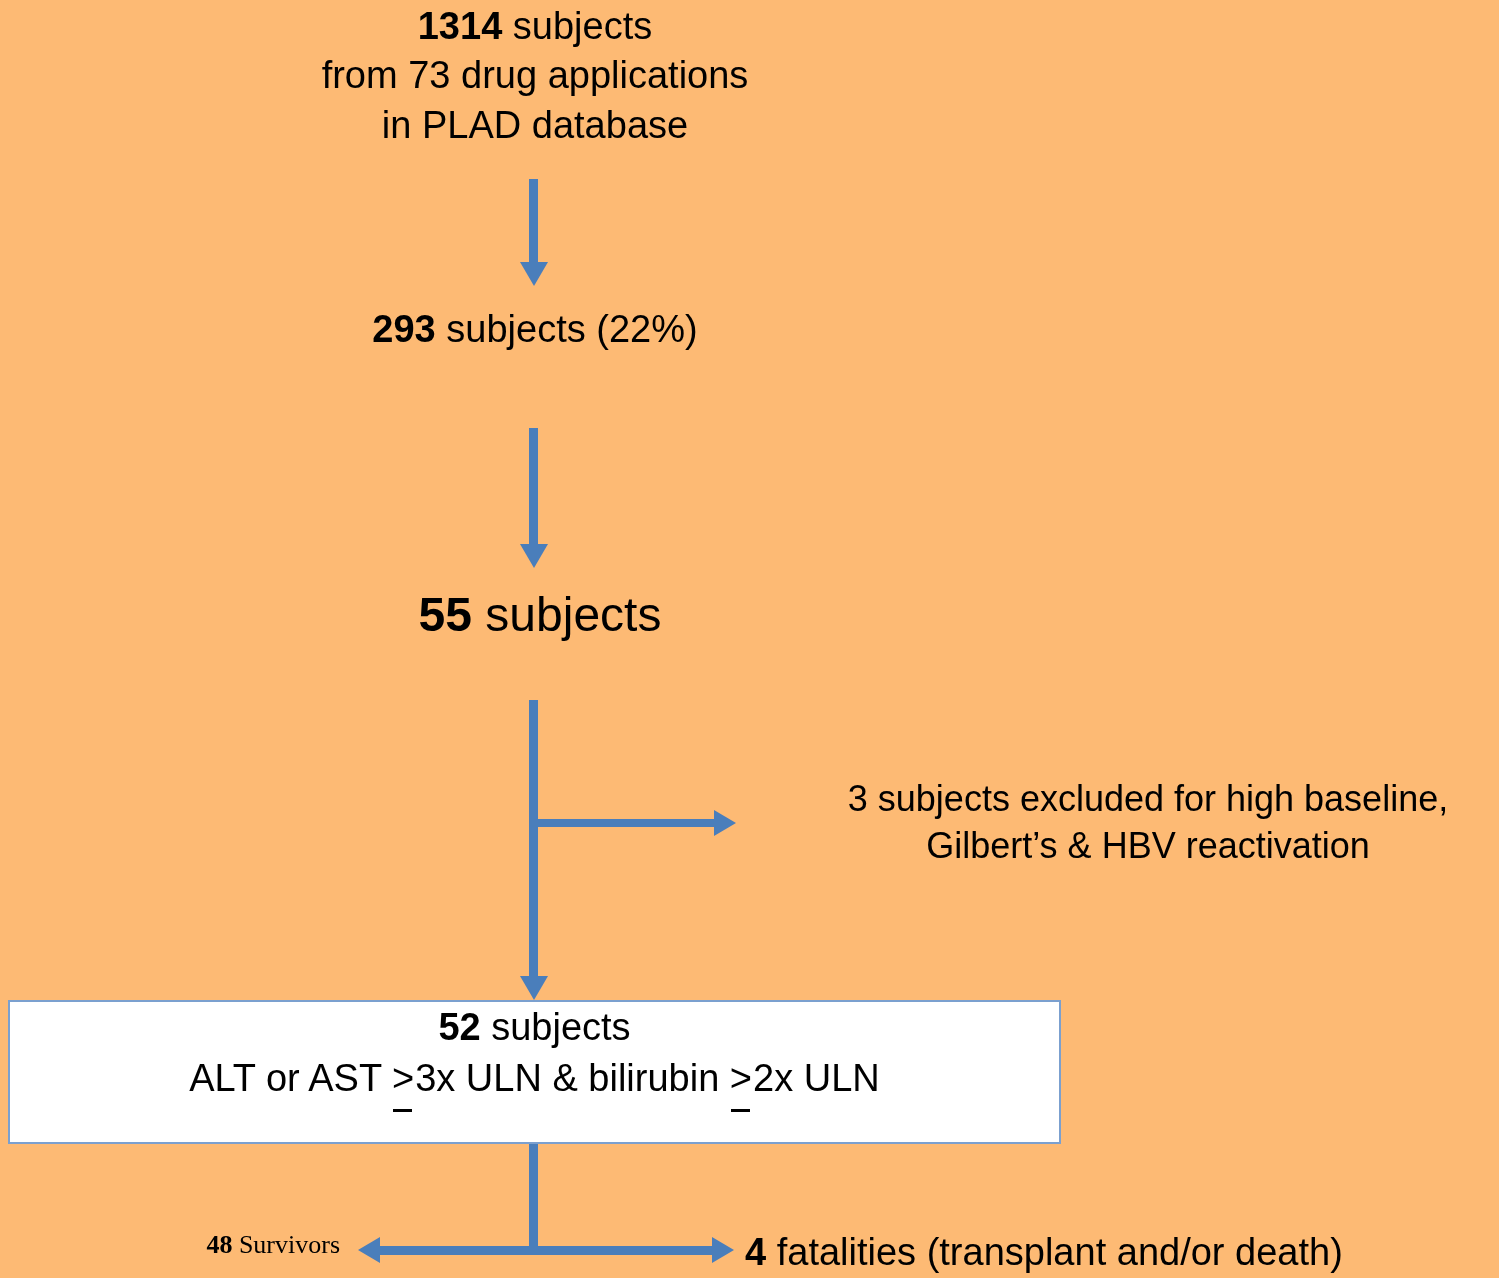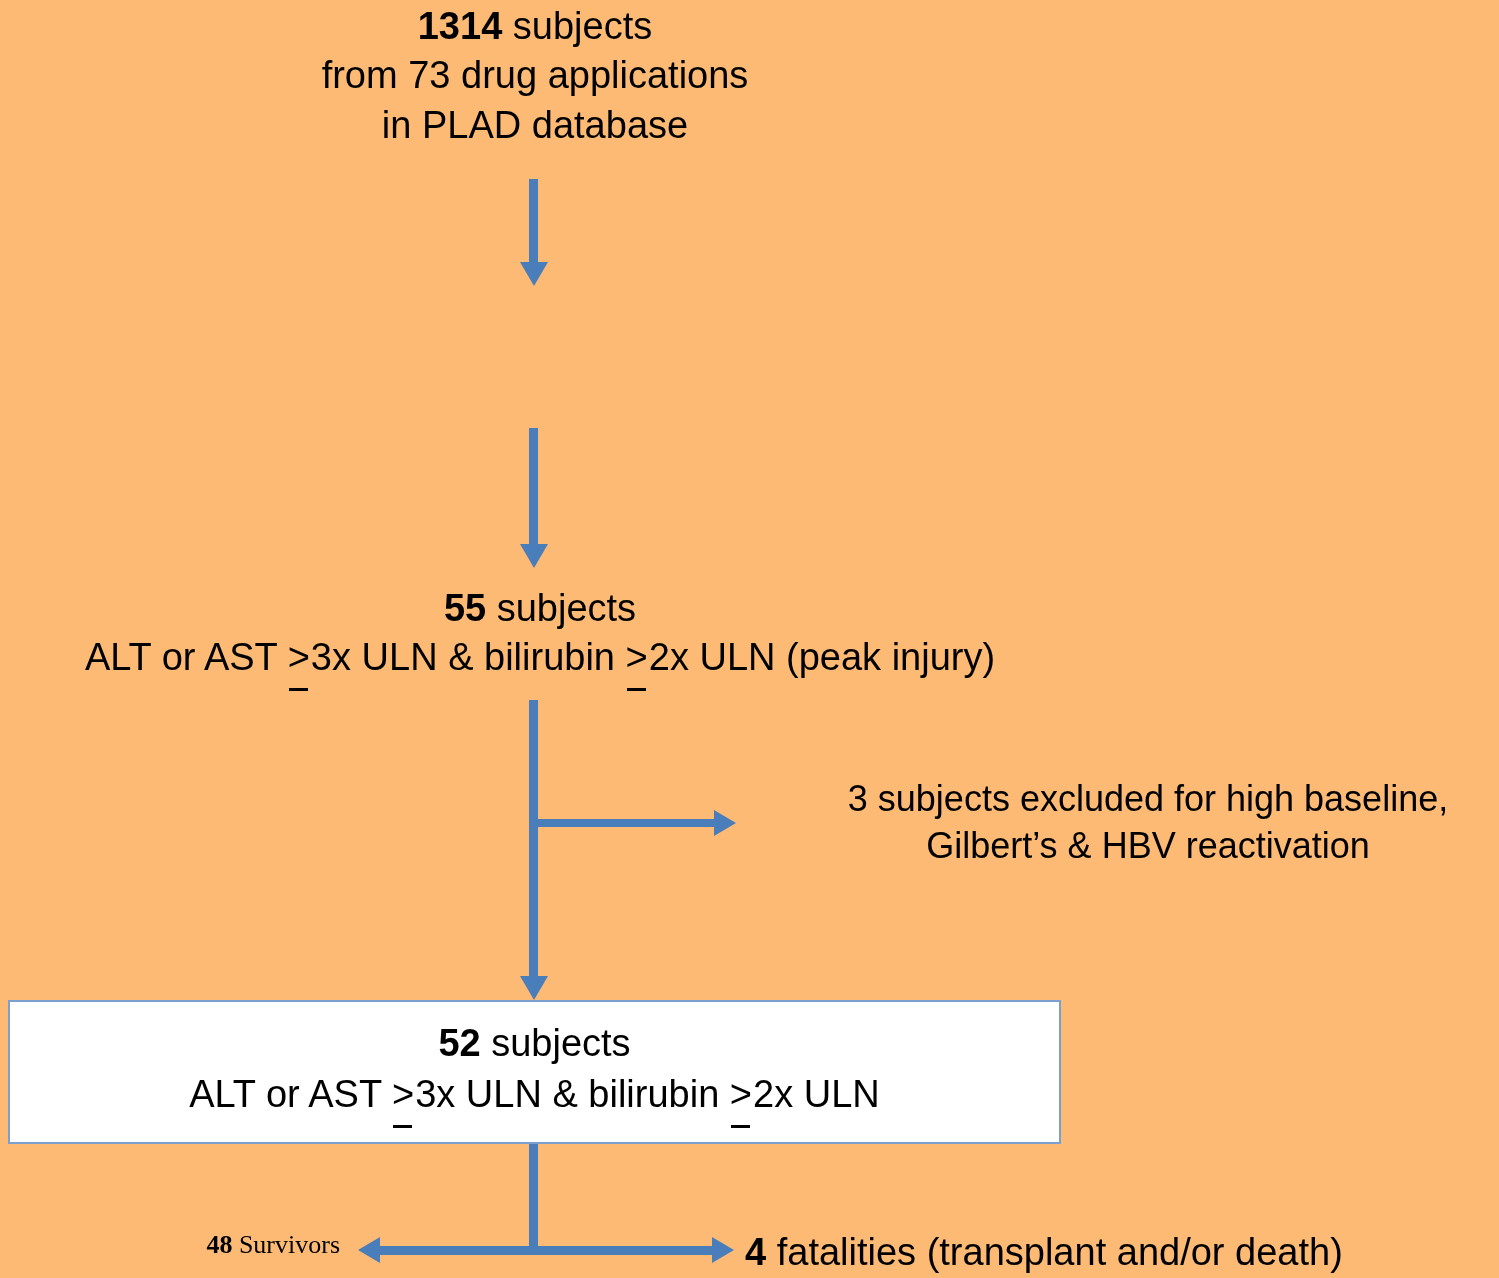--- a/index.html
+++ b/index.html
@@ -100,42 +100,42 @@
   <div class="node" style="left:0px; top:2px; width:1070px; font-size:38px;">
     <span class="line"><span class="num">1314</span><span> subjects</span></span>
     <span class="line">from 73 drug applications</span>
     <span class="line">in PLAD database</span>
   </div>
 
   <div class="vline" style="left:529px; top:179px; width:9px; height:85px;"></div>
   <div class="arrow-down" style="left:520px; top:262px;"></div>
 
   <div class="node" style="left:0px; top:305px; width:1070px; font-size:38px;">
+    <span class="line"><span class="num">293</span><span> subjects (22%)</span></span>
   </div>
 
   <div class="vline" style="left:529px; top:428px; width:9px; height:118px;"></div>
   <div class="arrow-down" style="left:520px; top:544px;"></div>
 
-  <div class="node" style="left:0px; top:584px; width:1080px; font-size:38px;">
+  <div class="node" style="left:0px; top:584px; width:1080px; font-size:48px;">
     <span class="line"><span class="num">55</span><span> subjects</span></span>
-    <span class="line"><span>ALT or AST </span><span class="ge">&gt;</span><span>3x ULN &amp; bilirubin </span><span class="ge">&gt;</span><span>2x ULN (peak injury)</span></span>
   </div>
 
   <div class="vline" style="left:529px; top:700px; width:9px; height:278px;"></div>
   <div class="arrow-down" style="left:520px; top:976px;"></div>
 
   <div class="hline" style="left:533px; top:819px; height:8px; width:184px;"></div>
   <div class="arrow-right" style="left:714px; top:810px;"></div>
 
   <div class="node" style="left:750px; top:776px; width:740px; font-size:36px; text-align:center;margin-left:28px;">
     <span class="line">3 subjects excluded for high baseline,</span>
     <span class="line">Gilbert’s &amp; HBV reactivation</span>
   </div>
 
-  <div class="result-box" style="left:8px; top:1000px; width:1053px; height:144px; font-size:38px; padding-top:16px;">
+  <div class="result-box" style="left:8px; top:1000px; width:1053px; height:144px; font-size:38px; padding-top:0;">
     <span class="line"><span class="num">52</span><span> subjects</span></span>
     <span class="line"><span>ALT or AST </span><span class="ge">&gt;</span><span>3x ULN &amp; bilirubin </span><span class="ge">&gt;</span><span>2x ULN</span></span>
   </div>
 
   <div class="vline" style="left:529px; top:1144px; width:9px; height:110px;"></div>
 
   <div class="hline" style="left:378px; top:1246px; height:9px; width:335px;"></div>
   <div class="arrow-left" style="left:358px; top:1237px;"></div>
   <div class="arrow-right" style="left:712px; top:1237px;"></div>
 

